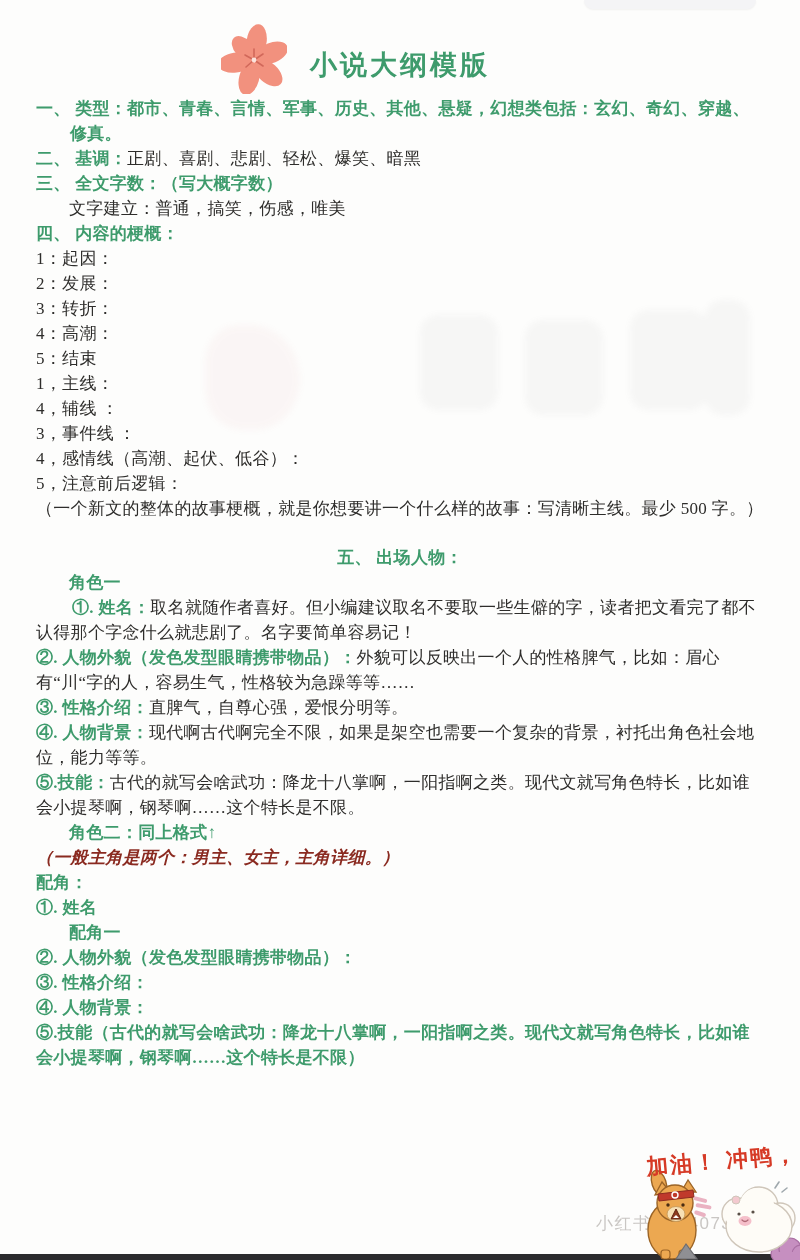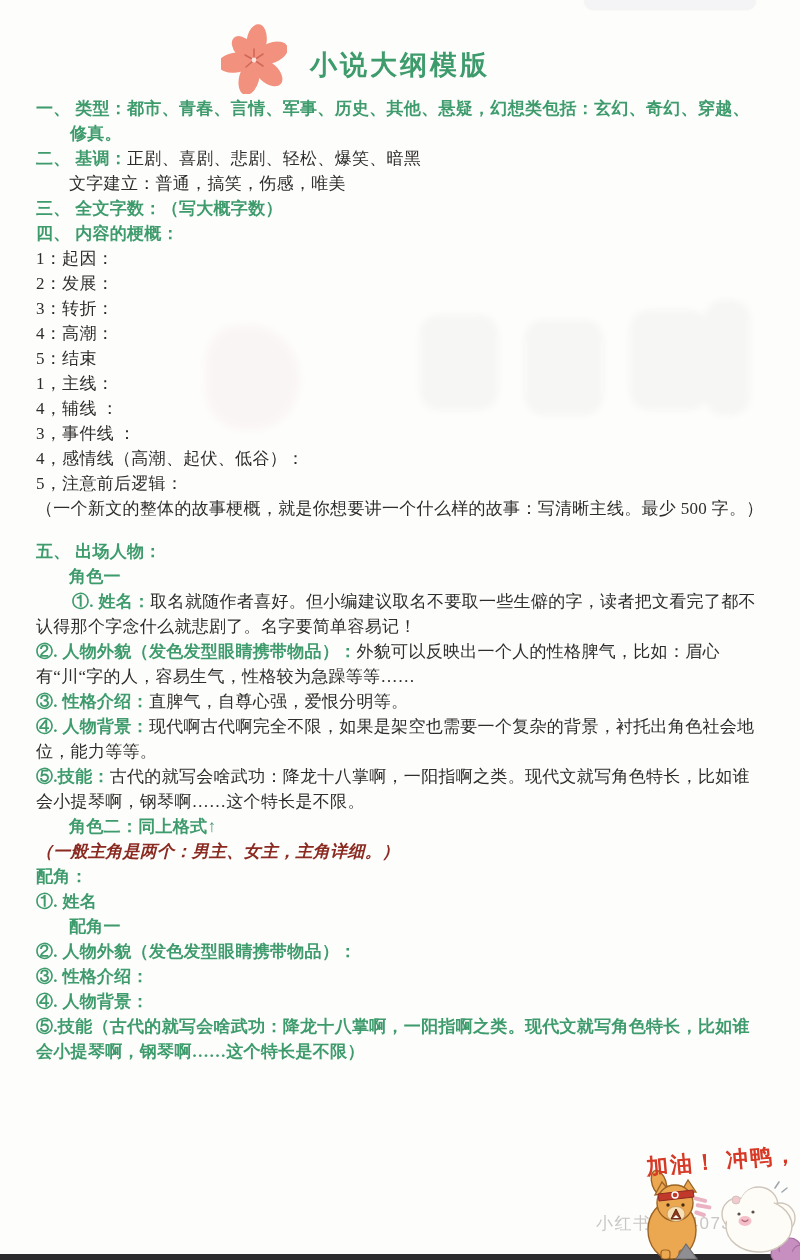--- a/index.html
+++ b/index.html
@@ -20,21 +20,21 @@
   
   .doc{position:absolute;top:96px;left:0;right:0;padding:0 36px;}
   .line{margin:0;font-size:17px;line-height:25px;letter-spacing:.3px;color:var(--ink);}
   .run-g{color:var(--green);font-weight:700;}
   .run-k{color:var(--ink);font-weight:400;margin-top:10px;}
   .run-r{color:var(--darkred);font-weight:700;font-style:italic;}
   .hang{padding-left:34px;text-indent:-34px;}
   .ind1{padding-left:33px;}
   .fi{text-indent:36px;}
   .gap-sm{margin-top:0;}
-  .gap-lg{margin-top:18px;}
+  .gap-lg{margin-top:24px;text-align:center;}
   
   .center-watermark{position:absolute;left:205px;top:295px;width:545px;height:145px;
     opacity:.06;filter:blur(3px);pointer-events:none;}
   .wm-blob{position:absolute;border-radius:18px;}
   .wm-pink{left:0;top:30px;width:95px;height:105px;background:#d88a90;border-radius:40% 60% 55% 45%;}
   .wm-g1{left:215px;top:20px;width:78px;height:95px;background:#8d8d8d;}
   .wm-g2{left:320px;top:25px;width:78px;height:95px;background:#8d8d8d;}
   .wm-g3{left:425px;top:15px;width:78px;height:100px;background:#8d8d8d;}
   .wm-g4{left:500px;top:5px;width:45px;height:115px;background:#8d8d8d;}
   
@@ -86,22 +86,22 @@
     <div class="wm-blob wm-pink"></div>
     <div class="wm-blob wm-g1"></div>
     <div class="wm-blob wm-g2"></div>
     <div class="wm-blob wm-g3"></div>
     <div class="wm-blob wm-g4"></div>
   </div>
 
   <div class="doc">
       <p class="line hang"><span class="run-g">一、 类型：都市、青春、言情、军事、历史、其他、悬疑，幻想类包括：玄幻、奇幻、穿越、修真。</span></p>
       <p class="line"><span class="run-g">二、 基调：</span><span class="run-k">正剧、喜剧、悲剧、轻松、爆笑、暗黑</span></p>
+      <p class="line"><span class="run-g">三、 全文字数：（写大概字数）</span></p>
       <p class="line ind1"><span class="run-k">文字建立：普通，搞笑，伤感，唯美</span></p>
-      <p class="line"><span class="run-g">三、 全文字数：（写大概字数）</span></p>
       <p class="line gap-sm"><span class="run-g">四、 内容的梗概：</span></p>
       <p class="line"><span class="run-k">1：起因：</span></p>
       <p class="line"><span class="run-k">2：发展：</span></p>
       <p class="line"><span class="run-k">3：转折：</span></p>
       <p class="line"><span class="run-k">4：高潮：</span></p>
       <p class="line"><span class="run-k">5：结束</span></p>
       <p class="line"><span class="run-k">1，主线：</span></p>
       <p class="line"><span class="run-k">4，辅线 ：</span></p>
       <p class="line"><span class="run-k">3，事件线 ：</span></p>
       <p class="line"><span class="run-k">4，感情线（高潮、起伏、低谷）：</span></p>

